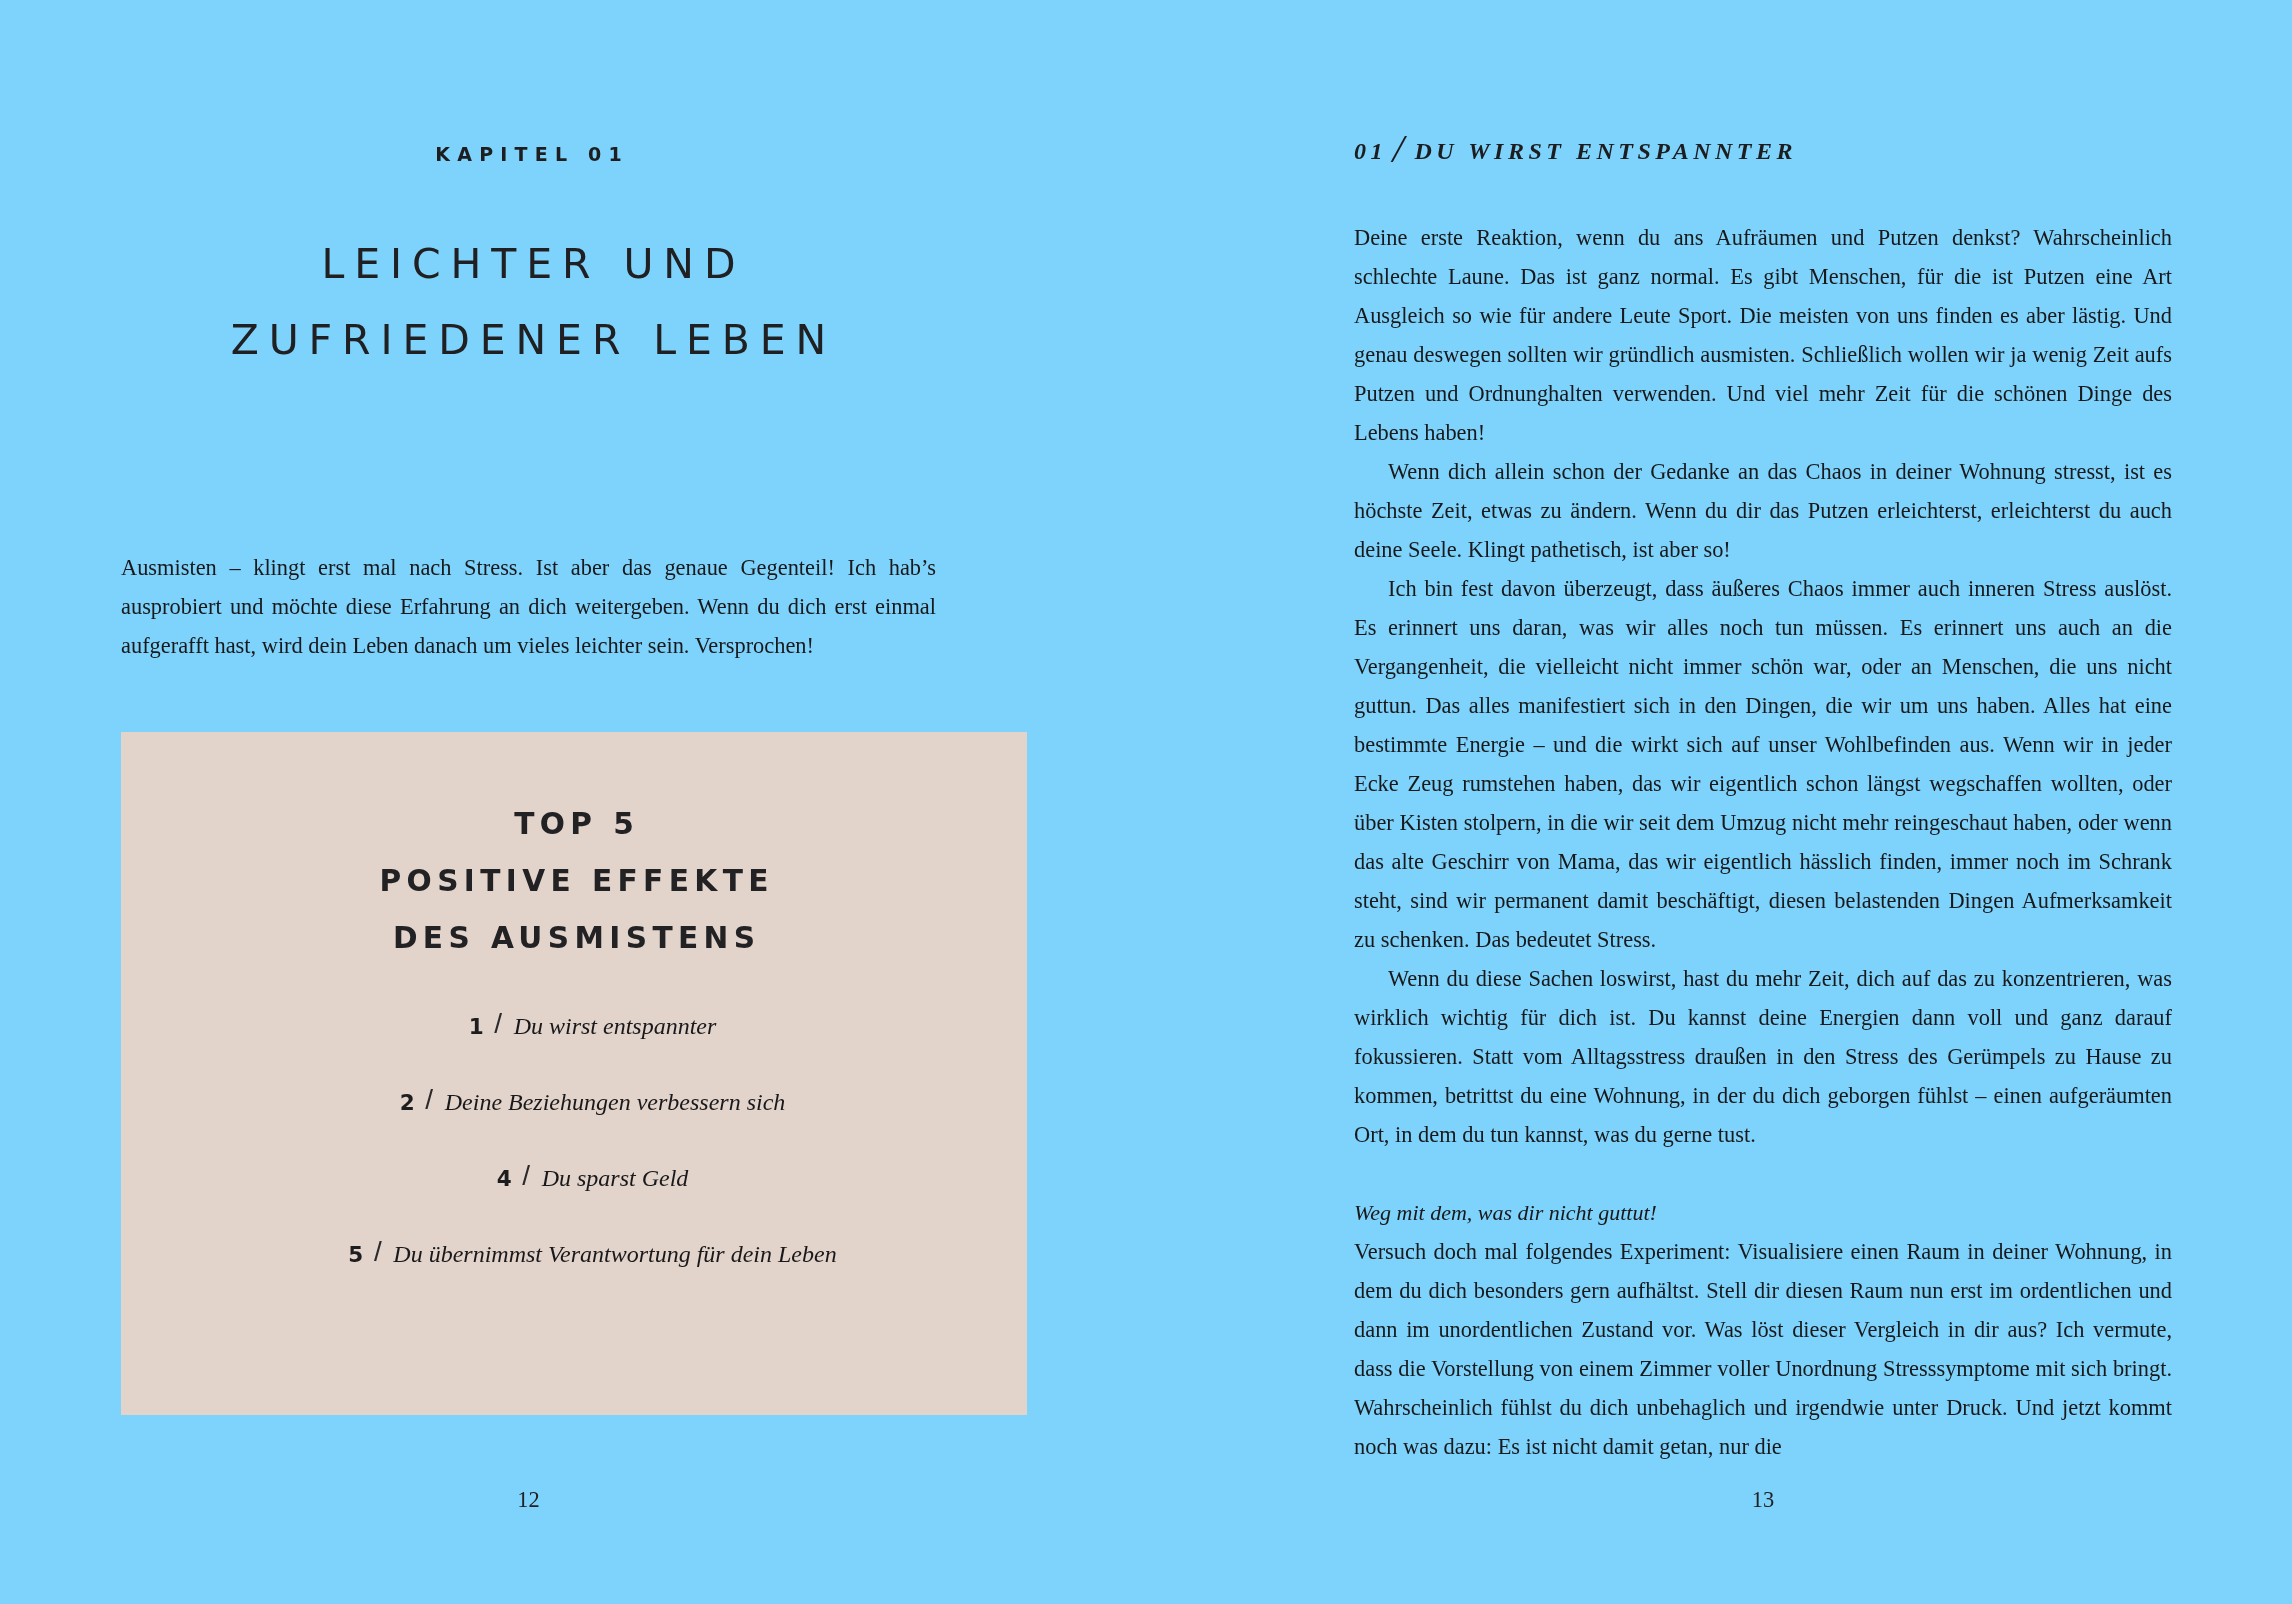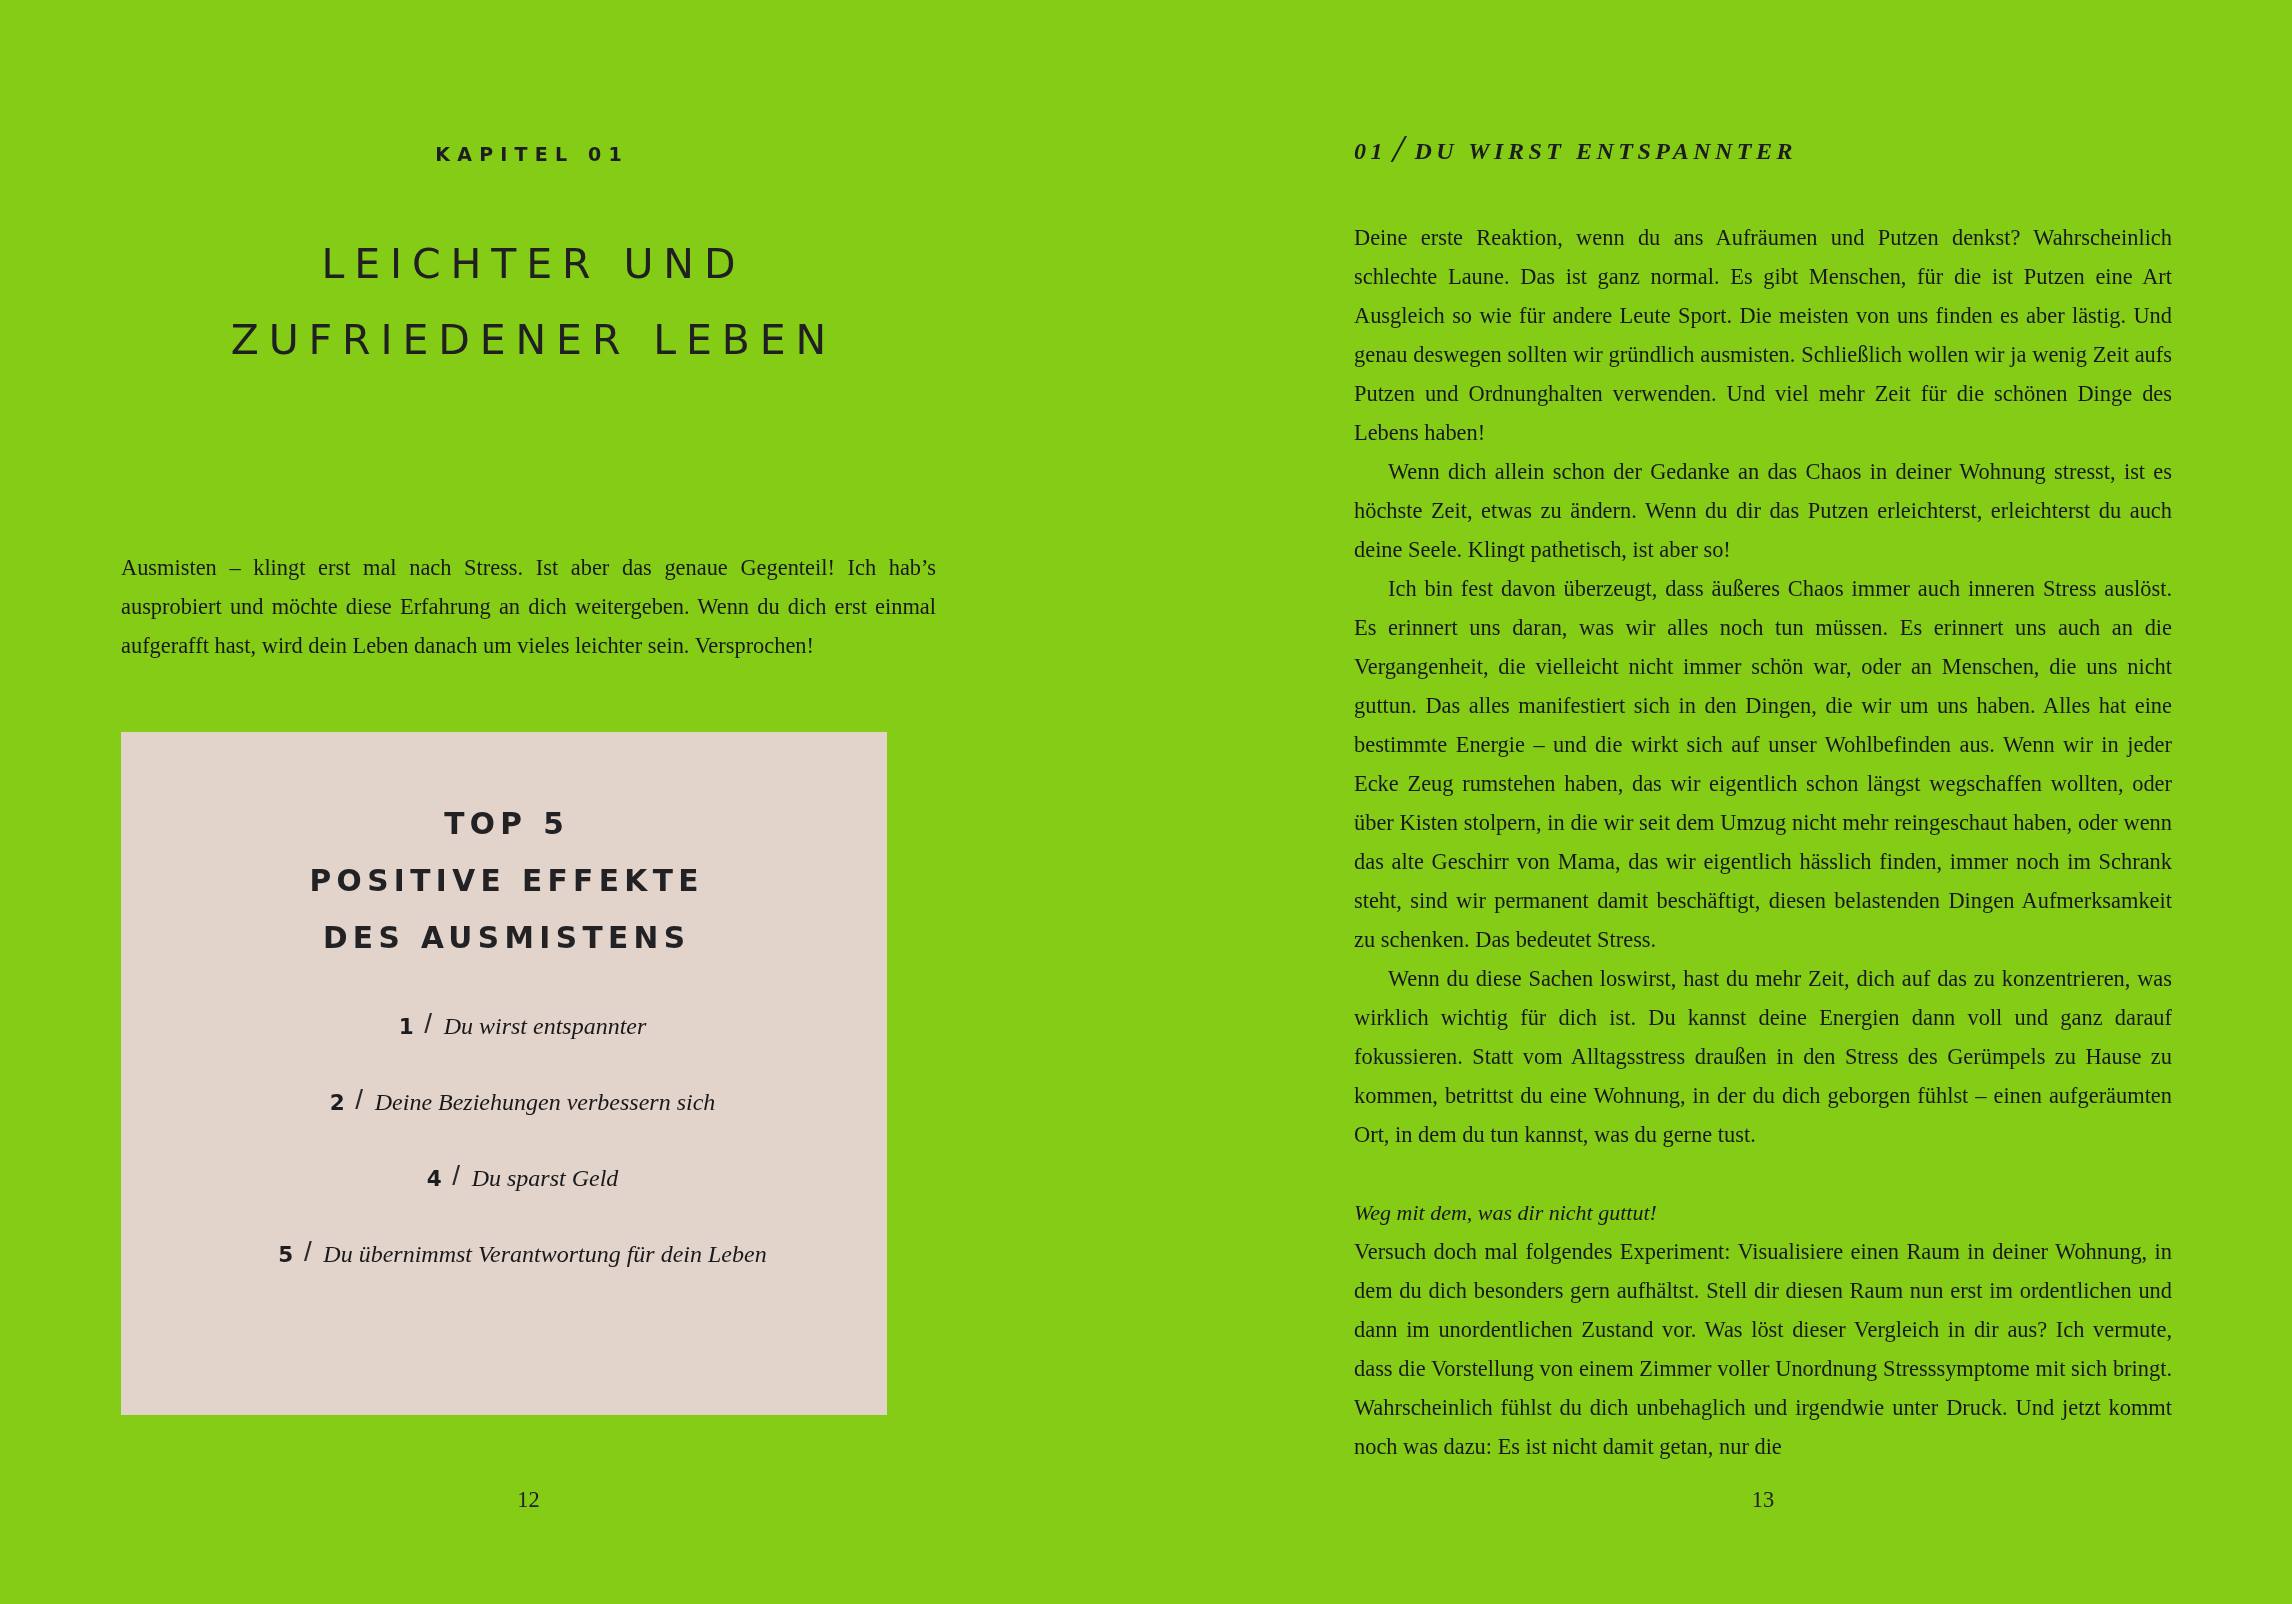--- a/index.html
+++ b/index.html
@@ -1,36 +1,36 @@
 <!DOCTYPE html>
 <html lang="de" style="font-size:14.3px"><head>
 <meta charset="utf-8">
 <style>
   * { margin:0; padding:0; box-sizing:border-box; }
   html, body { background:#ffffff; }
   .spread {
-    position:relative; width:2293px; height:1605px; background:#84cc16;
+    position:relative; width:2293px; height:1605px; background:#7dd3fc;
     font-family:"Liberation Serif", serif; color:#1b1b1d; overflow:hidden;
   }
   
   .kicker {
     position:absolute; left:121px; top:143px; width:815px; text-align:center;
     font-family:"DejaVu Sans", sans-serif; font-weight:700; font-size:19px;
     letter-spacing:7.2px; text-indent:7.2px; color:#1e1e20;
   }
   .chapter-title {
     position:absolute; left:121px; top:226px; width:815px; text-align:center;
     font-family:"DejaVu Sans", sans-serif; font-weight:400; font-size:41px;
     line-height:76px; letter-spacing:9.9px; text-indent:9.9px; color:#202023;
   }
   .intro {
     position:absolute; left:121px; top:548px; width:815px;
     font-size:22.4px; line-height:39px; text-align:justify; hyphens:auto; color:#19191b;
   }
-  .top5-box { position:absolute; left:121px; top:732px; width:766px; height:683px; }
+  .top5-box { position:absolute; left:121px; top:732px; width:906px; height:683px; }
   .box-title {
     position:absolute; top:64px; left:0; right:0; text-align:center;
     font-family:"DejaVu Sans", sans-serif; font-weight:700; font-size:29.6px;
     line-height:57px; letter-spacing:5.4px; text-indent:5.4px; color:#222225;
   }
   .effects { position:absolute; top:278px; left:0; right:0; }
   .effect-item { height:76px; text-align:center; white-space:nowrap;padding-left:37px; }
   .effect-num {
     font-family:"DejaVu Sans", sans-serif; font-weight:700; font-size:21.5px;
     vertical-align:middle; color:#1d1d1f;

